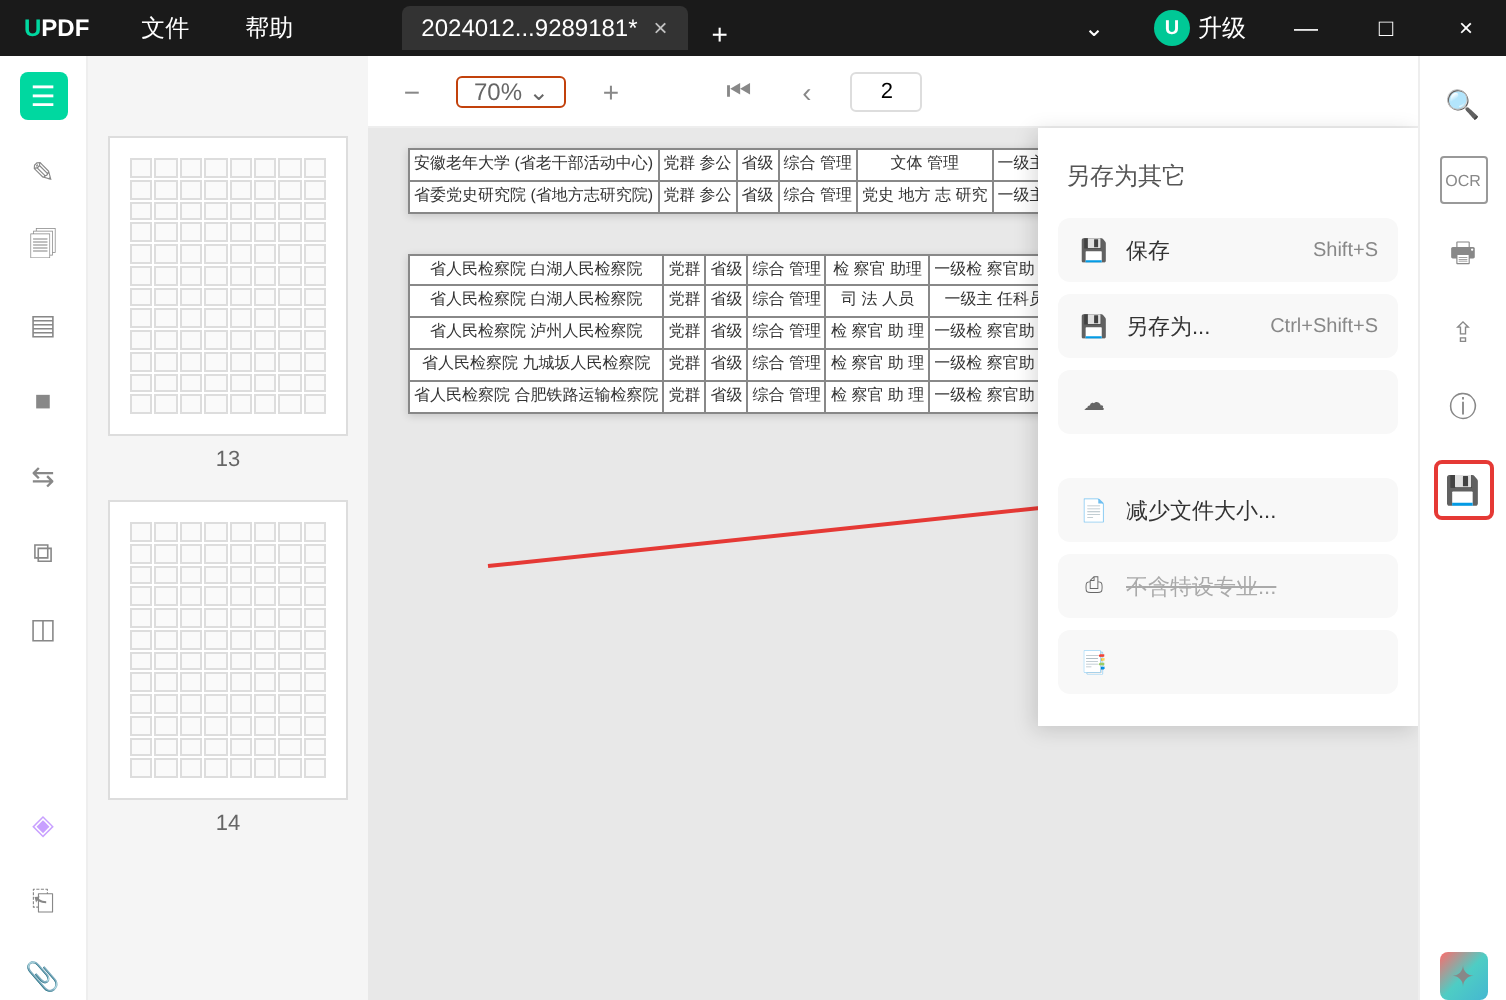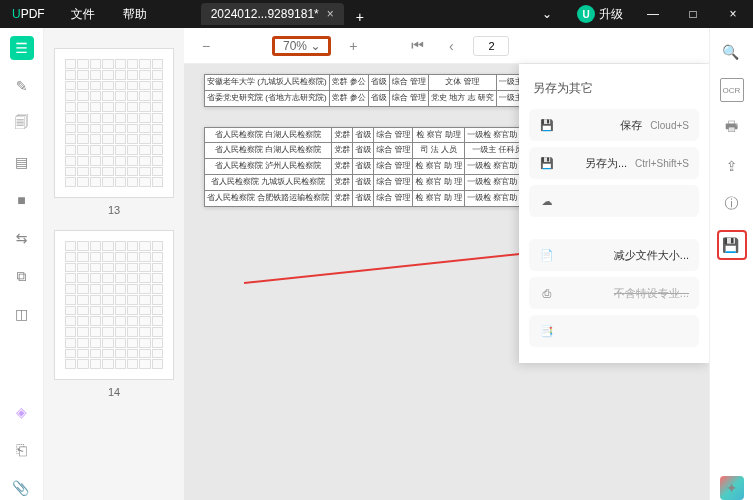--- a/index.html
+++ b/index.html
@@ -1,59 +1,59 @@
 <!DOCTYPE html>
 <html><head>
 <meta charset="utf-8">
 <style>
 * { margin: 0; padding: 0; box-sizing: border-box; font-family: -apple-system, "Segoe UI", sans-serif; }
 html, body { width: 753px; height: 500px; overflow: hidden; background: #f5f5f5; }
 .titlebar { height: 28px; background: #1a1a1a; display: flex; align-items: center; color: #fff; font-size: 12px; }
-.logo { padding: 0 12px; font-weight: normal; }
+.logo { padding: 0 12px; font-weight: bold; }
 .logo .u { color: #00d8a0; }
 .menu-item { padding: 0 14px; cursor: pointer; }
 .tabs { display: flex; align-items: flex-end; margin-left: 40px; }
 .tab { display: flex; align-items: center; background: #333; padding: 4px 10px; border-radius: 4px 4px 0 0; gap: 8px; }
 .tab-close { cursor: pointer; opacity: 0.7; }
 .tab-add { margin-left: 12px; cursor: pointer; font-size: 14px; }
 .tb-spacer { flex: 1; }
 .tb-btn { width: 40px; text-align: center; cursor: pointer; }
 .upgrade { display: flex; align-items: center; gap: 4px; padding: 0 10px; }
 .upgrade-u { width: 18px; height: 18px; background: #00c896; border-radius: 50%; display: flex; align-items: center; justify-content: center; font-size: 10px; font-weight: bold; }
 
 .body { display: flex; height: 472px; background: #fff; }
 .left-rail { width: 44px; background: #fff; border-right: 1px solid #eee; display: flex; flex-direction: column; align-items: center; padding-top: 8px; gap: 14px; }
 .rail-icon { width: 24px; height: 24px; display: flex; align-items: center; justify-content: center; color: #888; cursor: pointer; font-size: 14px; }
 .rail-icon.active { background: #00d8a0; color: #fff; border-radius: 4px; }
 .rail-spacer { flex: 1; }
 
-.thumbs { width: 140px; background: #f5f5f5; overflow: hidden; padding: 20px 10px 10px; }
+.thumbs { width: 140px; background: #f5f5f5; overflow: hidden; padding: 40px 10px 10px; }
 .thumb { width: 120px; height: 150px; background: #fff; border: 1px solid #ddd; margin-bottom: 6px; position: relative; }
 .thumb-grid { position: absolute; inset: 10px; display: grid; grid-template-columns: repeat(8, 1fr); grid-template-rows: repeat(12, 1fr); gap: 1px; }
 .thumb-grid div { background: #fafafa; border: 0.5px solid #ddd; }
 .thumb-label { text-align: center; font-size: 11px; color: #666; margin-bottom: 14px; }
 
 .main { flex: 1; background: #e8e8e8; display: flex; flex-direction: column; overflow: hidden; position: relative; }
 .toolbar { height: 36px; background: #fff; border-bottom: 1px solid #eee; display: flex; align-items: center; padding: 0 10px; gap: 10px; font-size: 12px; color: #666; }
 .tb-sep { flex: 1; }
-.zoom { padding: 0 8px; border: 3px solid #c2410c; border-radius: 3px; margin-left: 44px; }
+.zoom { padding: 0 8px; border: 1px solid #c2410c; border-radius: 3px; }
 .page-input { width: 36px; height: 20px; border: 1px solid #ddd; border-radius: 3px; text-align: center; font-size: 11px; }
 
 .doc-area { flex: 1; overflow: hidden; padding: 10px 20px; display: flex; flex-direction: column; gap: 20px; position: relative; }
 .page { background: #fff; box-shadow: 0 1px 4px rgba(0,0,0,0.15); font-size: 8px; color: #333; }
 .page table { border-collapse: collapse; width: 100%; }
 .page td { border: 1px solid #888; padding: 3px 2px; text-align: center; vertical-align: middle; line-height: 1.1; white-space: nowrap; }
 .arrow-line { position: absolute; top: 218px; left: 60px; width: 420px; height: 2px; background: #e53935; transform-origin: left center; transform: rotate(-6deg); }
 .arrow-head { position: absolute; top: 166px; left: 470px; width: 0; height: 0; border-left: 10px solid #e53935; border-top: 5px solid transparent; border-bottom: 5px solid transparent; }
 
 .menu-panel { position: absolute; top: 36px; right: 0; width: 190px; background: #fff; box-shadow: -2px 2px 10px rgba(0,0,0,0.15); padding: 10px; z-index: 10; }
 .menu-title { font-size: 12px; color: #555; padding: 6px 4px; font-weight: 500; }
 .menu-card { background: #f8f8f8; border-radius: 6px; padding: 8px 10px; margin: 6px 0; display: flex; align-items: center; gap: 8px; font-size: 11px; cursor: pointer; }
 .menu-icon { width: 16px; height: 16px; display: flex; align-items: center; justify-content: center; color: #666; }
-.menu-label { flex: 1; color: #333; text-align: right; }
+.menu-label { flex: 1; color: #333; }
 .menu-shortcut { color: #888; font-size: 10px; }
 .menu-strike { text-decoration: line-through; color: #aaa; }
 
 .right-rail { width: 44px; background: #fff; border-left: 1px solid #eee; display: flex; flex-direction: column; align-items: center; padding-top: 12px; gap: 14px; }
 .right-rail .rail-icon.highlighted { border: 2px solid #e53935; border-radius: 4px; padding: 4px; width: 30px; height: 30px; }
 .colorful { background: linear-gradient(135deg, #ff6b6b, #4ecdc4, #45b7d1); border-radius: 4px; }
 </style>
 </head>
 <body>
 
@@ -311,21 +311,21 @@
       <input class="page-input" value="2" style="">
       <div class="tb-sep"></div>
     </div>
 
     <div class="doc-area">
       <div class="page">
         <table>
           <tbody>
               <tr>
                 <td>安徽老年大学
-(九城坂人民检察院)</td>
+(省老干部活动中心)</td>
                 <td>党群
 参公</td>
                 <td>省级</td>
                 <td>综合
 管理</td>
                 <td>文体
 管理</td>
                 <td>一级主
 任科员
 及以下</td>
@@ -464,21 +464,21 @@
       </div>
       <div class="arrow-line"></div>
       <div class="arrow-head"></div>
     </div>
 
     <div class="menu-panel">
       <div class="menu-title">另存为其它</div>
       <div class="menu-card">
         <span class="menu-icon">💾</span>
         <span class="menu-label">保存</span>
-        <span class="menu-shortcut">Cloud+S</span>
+        <span class="menu-shortcut">Shift+S</span>
       </div>
       <div class="menu-card">
         <span class="menu-icon">💾</span>
         <span class="menu-label">另存为...</span>
         <span class="menu-shortcut">Ctrl+Shift+S</span>
       </div>
       <div class="menu-card">
         <span class="menu-icon">☁</span>
       </div>
       <div style="height:10px"></div>

